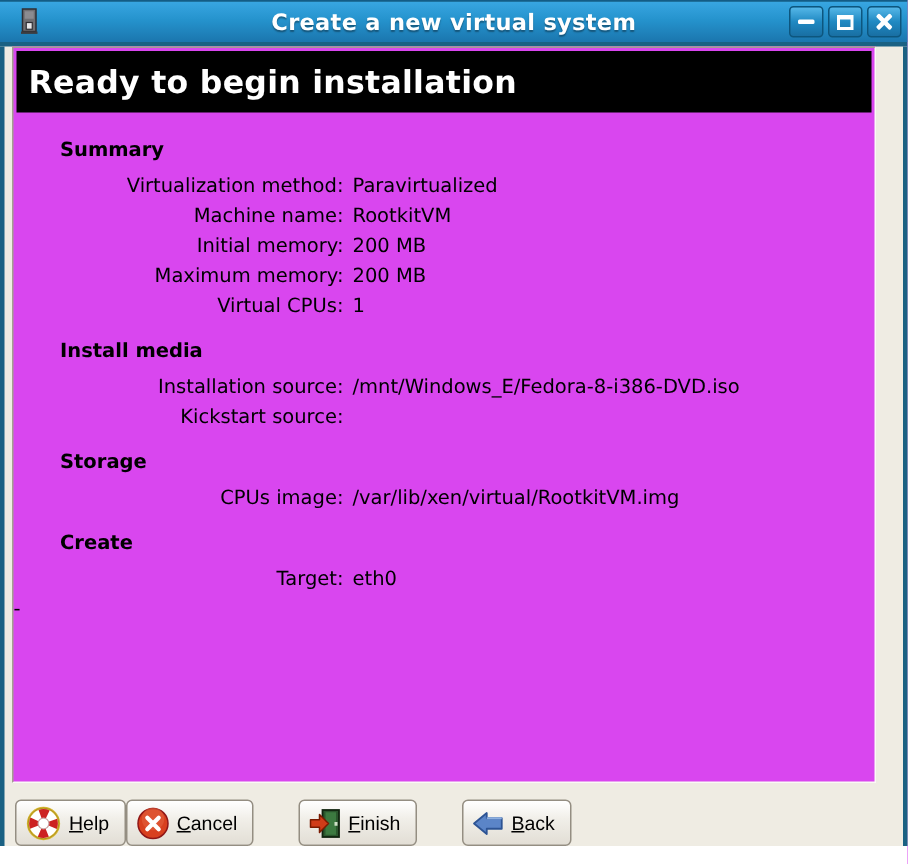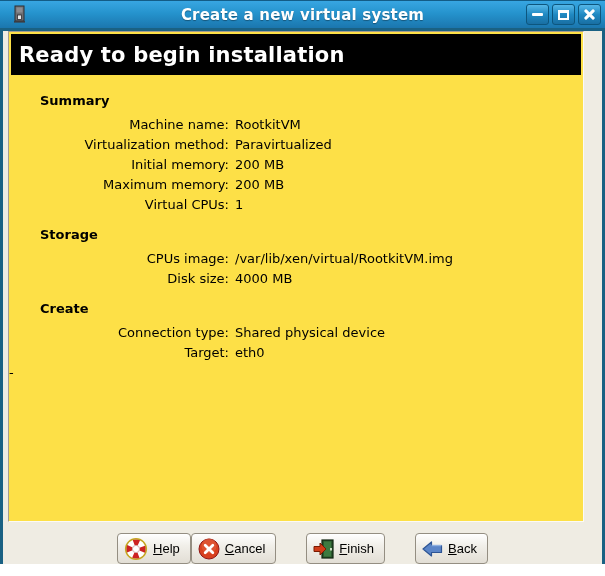--- a/index.html
+++ b/index.html
@@ -38,21 +38,21 @@
   
   .body {
     height:548px; background:#efece3;
     border-left:3px solid #1a6183; border-right:3px solid #1a6183;
     border-bottom:3px solid #1a6183;
   }
   .page-frame {
     margin:3px 18px 0 5px; height:491px;
     border:1px solid #a59d91;
     border-color:#a59d91 #fbfaf6 #fbfaf6 #a59d91;
-    background:#fde047;
+    background:#d946ef;
   }
   .page-header {
     margin:2px; height:41px; background:#000000;
     display:flex; align-items:center; padding-left:8px;
   }
   .page-header-text {
     color:#ffffff; font-weight:bold; font-size:21px; letter-spacing:0.2px;
   }
   .content { padding-top:16px; }
   .section-title {
@@ -63,21 +63,21 @@
   .rows { margin-top:6px; }
   .row {
     display:grid; grid-template-columns:220px 1fr; column-gap:6px;
     font-size:13px; line-height:20px; color:#000;
   }
   .lbl { text-align:right; }
   .val { text-align:left; }
   
   .button-bar {
     margin:11px 7px 0 7px; height:31px;
-    display:flex; align-items:center; justify-content:center;
+    display:flex; align-items:center; justify-content:flex-start;
   }
   .btn-group { display:flex; gap:30px; }
   .btn {
     height:31px; display:flex; align-items:center; gap:5px;
     padding:0 10px 0 6px; font-size:13px; color:#000;
     border:1px solid #948e82; border-radius:4px;
     background:linear-gradient(to bottom,#ffffff 0%,#f1efe9 40%,#e2ded5 100%);
     box-shadow:0 1px 0 rgba(255,255,255,0.6) inset; cursor:default;
   }
   .btn u { text-decoration:underline; }
@@ -115,64 +115,69 @@
       <div class="page-header">
         <span class="page-header-text">Ready to begin installation</span>
       </div>
 
       <div class="content">
 
         <div class="section">
           <div class="section-title">Summary</div>
           <div class="rows">
             <div class="row">
+              <span class="lbl">Virtualization method:</span>
+              <span class="val">Paravirtualized</span>
+            </div>
+            <div class="row">
               <span class="lbl">Machine name:</span>
               <span class="val">RootkitVM</span>
             </div>
             <div class="row">
-              <span class="lbl">Virtualization method:</span>
-              <span class="val">Paravirtualized</span>
-            </div>
-            <div class="row">
               <span class="lbl">Initial memory:</span>
               <span class="val">200 MB</span>
             </div>
             <div class="row">
               <span class="lbl">Maximum memory:</span>
               <span class="val">200 MB</span>
             </div>
             <div class="row">
               <span class="lbl">Virtual CPUs:</span>
               <span class="val">1</span>
             </div>
           </div>
         </div>
 
+        <div class="section">
+          <div class="section-title">Install media</div>
+          <div class="rows">
+            <div class="row">
+              <span class="lbl">Installation source:</span>
+              <span class="val">/mnt/Windows_E/Fedora-8-i386-DVD.iso</span>
+            </div>
+            <div class="row">
+              <span class="lbl">Kickstart source:</span>
+              <span class="val"></span>
+            </div>
+          </div>
+        </div>
 
         <div class="section">
           <div class="section-title">Storage</div>
           <div class="rows">
             <div class="row">
               <span class="lbl">CPUs image:</span>
               <span class="val">/var/lib/xen/virtual/RootkitVM.img</span>
             </div>
-            <div class="row">
-              <span class="lbl">Disk size:</span>
-              <span class="val">4000 MB</span>
-            </div>
           </div>
         </div>
 
         <div class="section">
           <div class="section-title">Create</div>
           <div class="rows">
-            <div class="row">
-              <span class="lbl">Connection type:</span>
-              <span class="val">Shared physical device</span>
-            </div>
             <div class="row">
               <span class="lbl">Target:</span>
               <span class="val">eth0</span>
             </div>
             <div class="row">
               <span class="val">-</span>
             </div>
           </div>
         </div>
 

